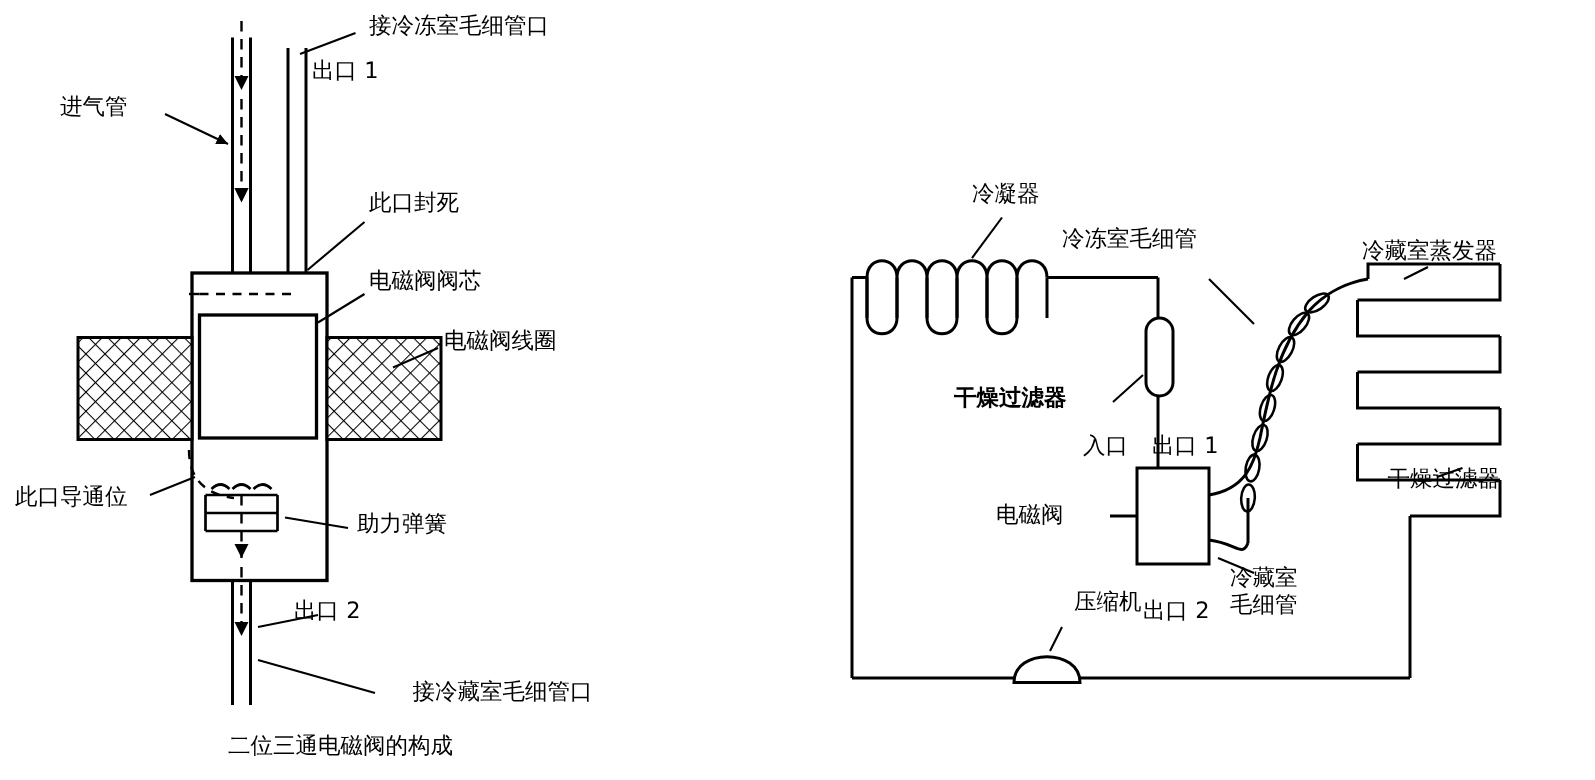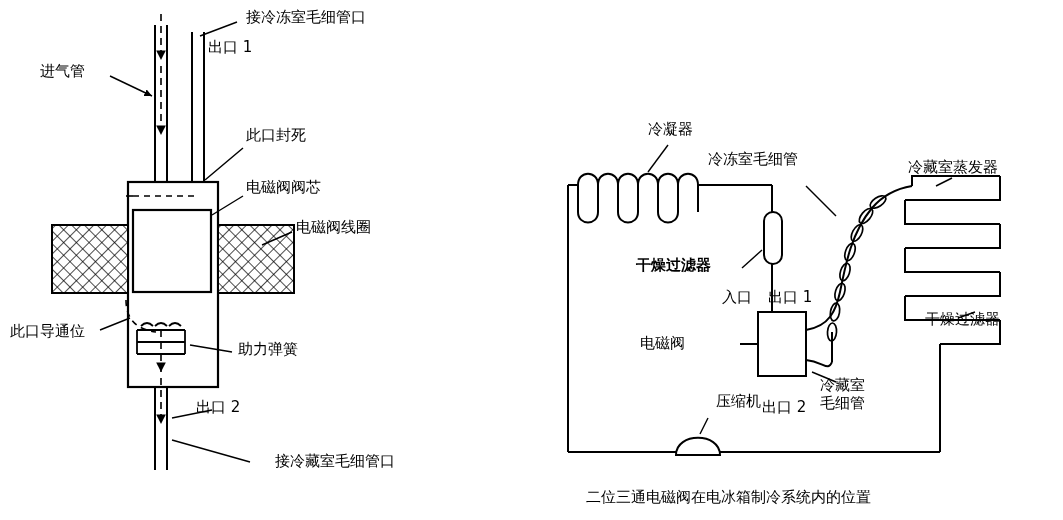--- a/index.html
+++ b/index.html
@@ -189,21 +189,21 @@
   <div class="lbl" style="left:196px;top:398px;">出口 2</div>
   <div class="lbl" style="left:250px;top:452px;margin-left:25px;">接冷藏室毛细管口</div>
 
   <div class="lbl" style="left:648px;top:120px;">冷凝器</div>
   <div class="lbl" style="left:708px;top:152px;font-family:Liberation Mono, monospace;">冷冻室毛细管</div>
   <div class="lbl" style="left:908px;top:158px;text-align:center;">冷藏室蒸发器</div>
   <div class="lbl" style="left:636px;top:256px;font-weight:bold;">干燥过滤器</div>
   <div class="lbl" style="left:925px;top:310px;">干燥过滤器</div>
   <div class="lbl" style="left:722px;top:288px;">入口</div>
   <div class="lbl" style="left:768px;top:288px;">出口 1</div>
-  <div class="lbl" style="left:640px;top:334px;">电磁阀</div>
+  <div class="lbl" style="left:664px;top:334px;">电磁阀</div>
   <div class="lbl multi" style="left:820px;top:376px;">冷藏室
 毛细管</div>
   <div class="lbl" style="left:762px;top:398px;">出口 2</div>
   <div class="lbl" style="left:668px;top:392px;margin-left:48px;">压缩机</div>
 
-  <div class="caption" style="left:586px;top:488px;">二位三通电磁阀在电冰箱制冷系统内的位置</div>
+  <div class="caption" style="left:152px;top:488px;">二位三通电磁阀的构成</div>
 
 </div>
 
 </body></html>

